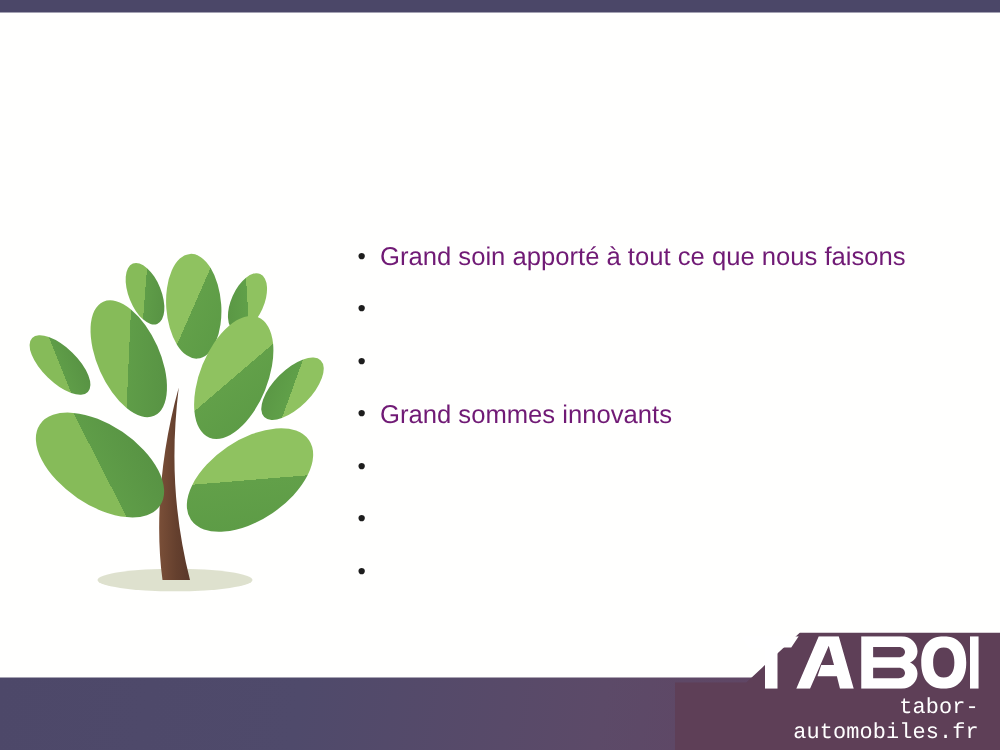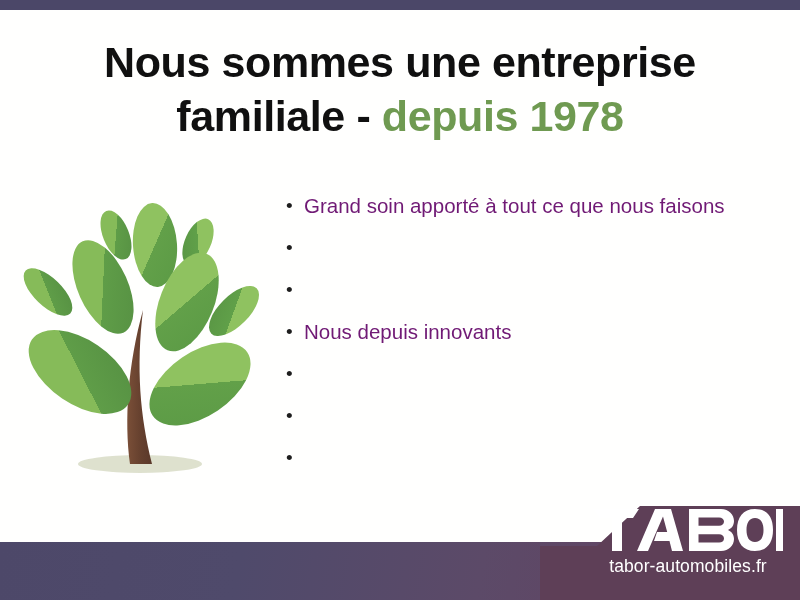--- a/index.html
+++ b/index.html
@@ -49,25 +49,25 @@
     top: 509px;
     width: 190px;
     height: 42px;
   }
   .logo-wordmark svg { display: block; }
   .logo-url {
     position: absolute;
     left: 593px;
     top: 556px;
     width: 190px;
-    text-align: center;
+    text-align: right;
     color: #ffffff;
     font-size: 17.5px;
     letter-spacing: 0.1px;
-    font-family: Liberation Sans, sans-serif;
+    font-family: Liberation Mono, monospace;
   }
 
   
   .title {
     position: absolute;
     left: 60px;
     top: 36px;
     width: 680px;
     text-align: center;
     font-size: 43px;
@@ -116,24 +116,20 @@
   }
   .tree svg { display: block; }
 </style>
 </head>
 <body>
 
 <div id="slide">
 
   <div class="bar-top"></div>
 
-  <div class="title">
-    <span>Nous sommes une entreprise</span><br>
-    <span>familiale - </span><span class="hl">depuis 1978</span>
-  </div>
 
   <div class="tree">
     <svg width="260" height="300" viewBox="0 0 260 300" xmlns="http://www.w3.org/2000/svg">
       <defs>
         <linearGradient id="lfA" x1="0" y1="0" x2="1" y2="1">
           <stop offset="0%" stop-color="#8fc260"></stop>
             <stop offset="50%" stop-color="#8fc260"></stop>
           <stop offset="50%" stop-color="#62a049"></stop>
             <stop offset="100%" stop-color="#5b9a45"></stop>
         </linearGradient>
@@ -184,21 +180,21 @@
       <span class="bullet-text">Grand soin apporté à tout ce que nous faisons</span>
     </div>
     <div class="bullet-row">
       <span class="bullet-dot">•</span>
     </div>
     <div class="bullet-row">
       <span class="bullet-dot">•</span>
     </div>
     <div class="bullet-row">
       <span class="bullet-dot">•</span>
-      <span class="bullet-text">Nous depuis innovants</span>
+      <span class="bullet-text">Grand sommes innovants</span>
     </div>
     <div class="bullet-row">
       <span class="bullet-dot">•</span>
     </div>
     <div class="bullet-row">
       <span class="bullet-dot">•</span>
     </div>
     <div class="bullet-row">
       <span class="bullet-dot">•</span>
     </div>

